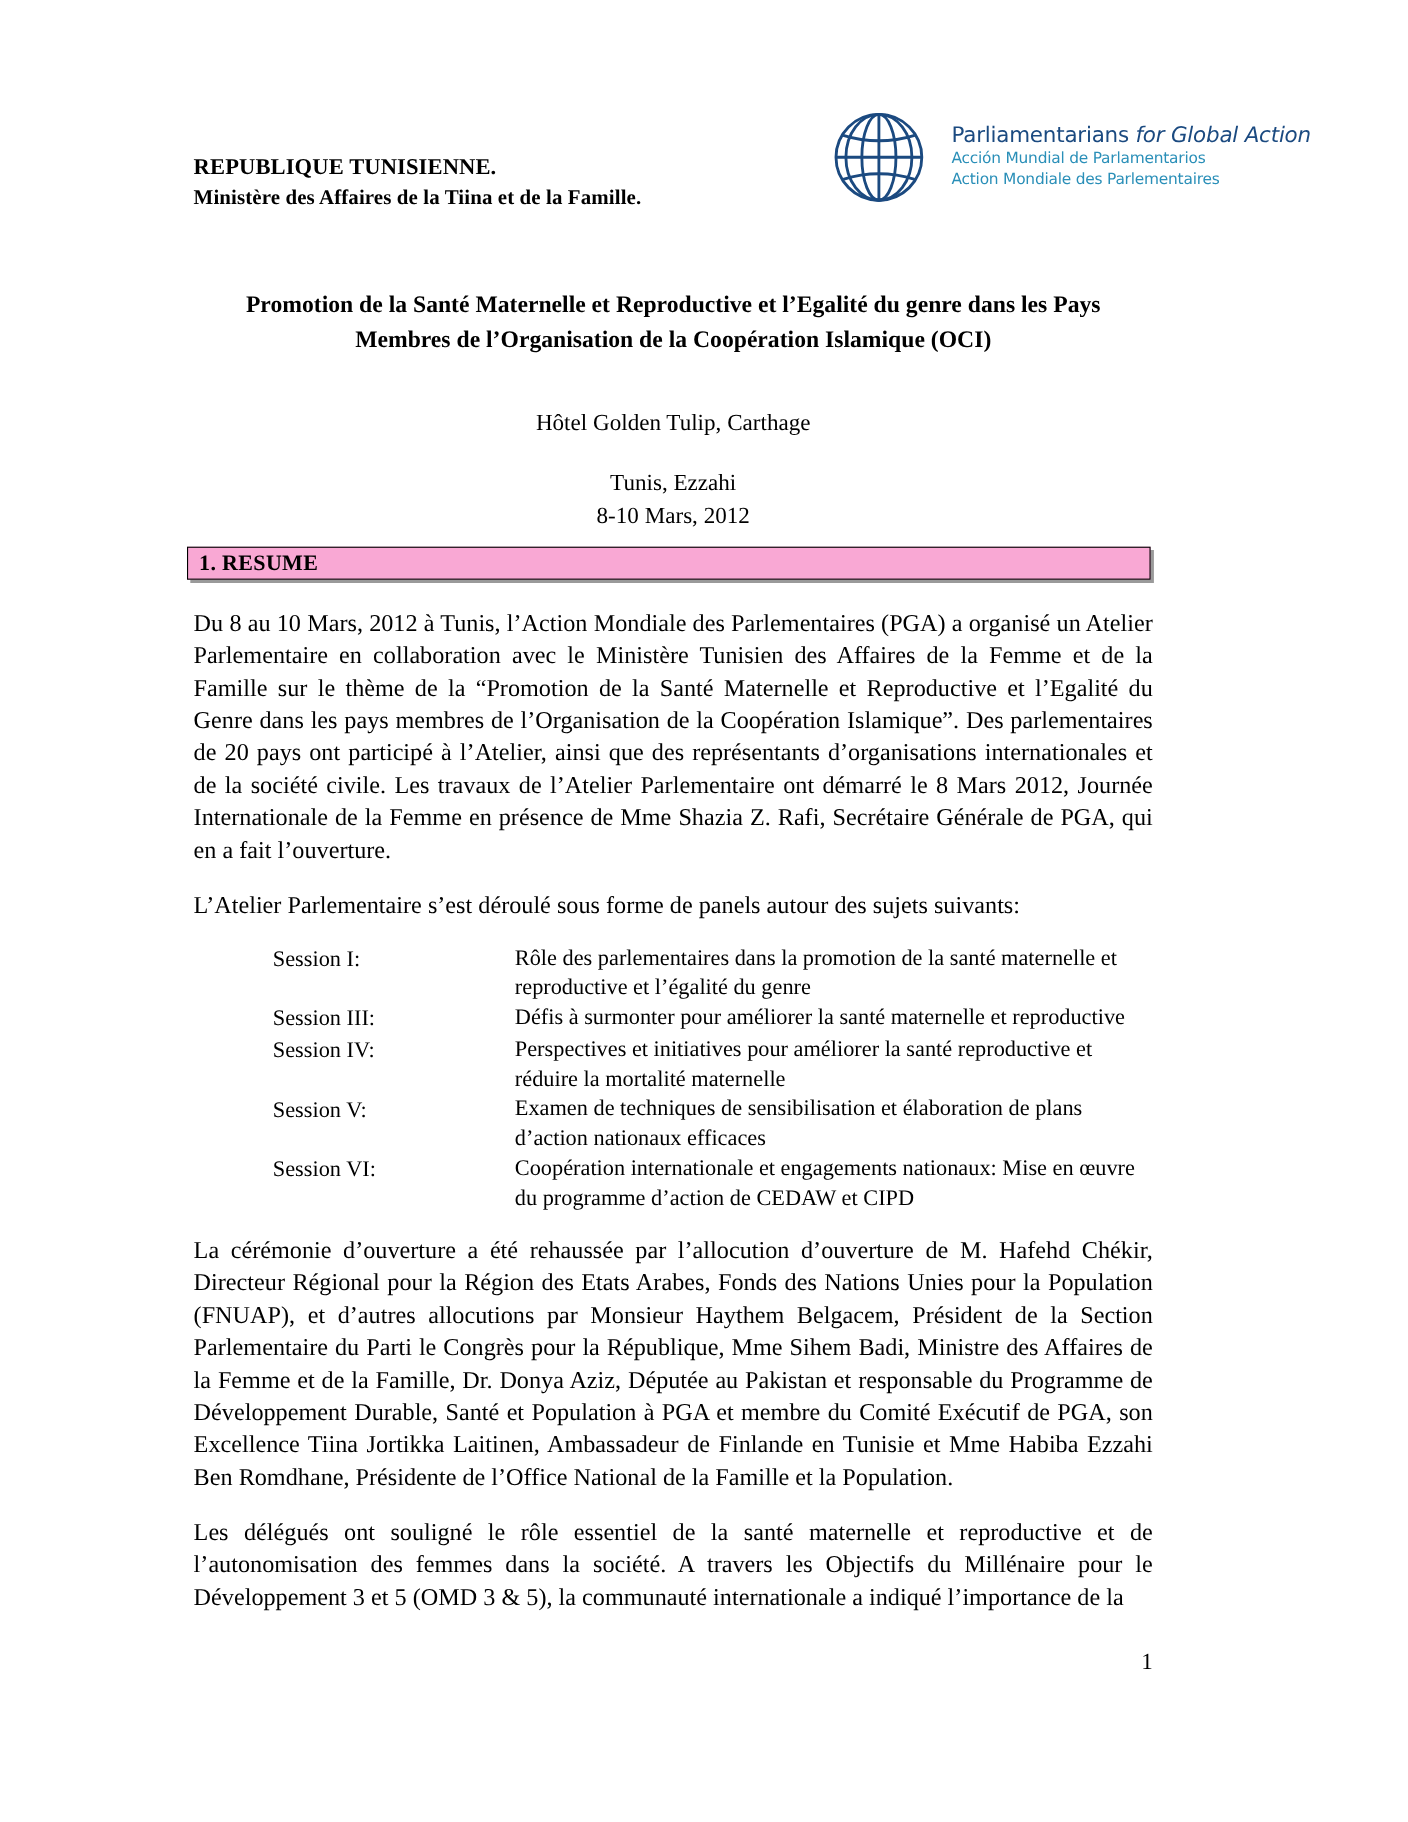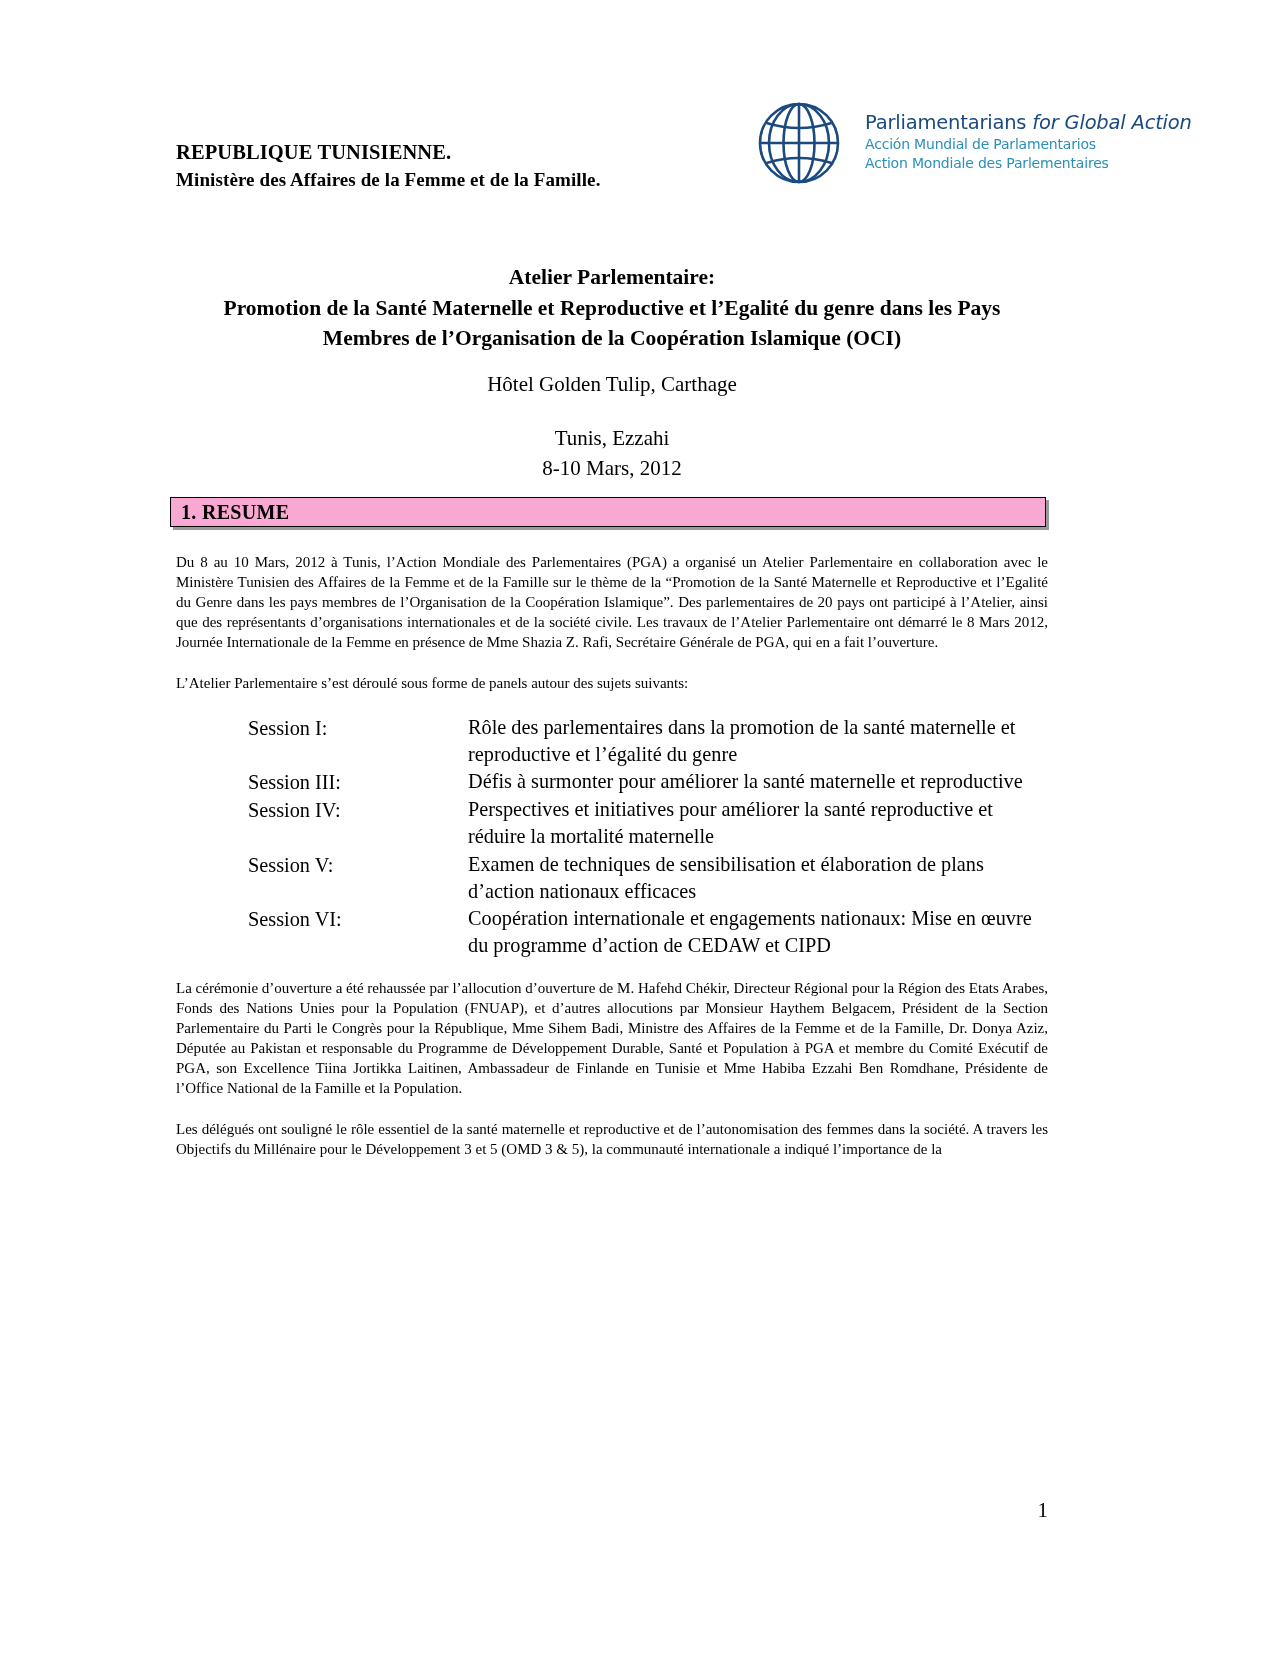--- a/index.html
+++ b/index.html
@@ -141,21 +141,21 @@
 
   
   .body-wrap {
     position: absolute;
     left: 176px;
     top: 552px;
     width: 872px;
   }
   p.para {
     margin: 0 0 21px 0;
-    font-size: 15px;
+    font-size: 22px;
     line-height: 1.335;
     text-align: justify;
     text-justify: inter-word;
   }
   p.para.nojust {
     text-align: left;
   }
   p.para.last { margin-bottom: 0; }
 
   
@@ -193,21 +193,21 @@
 </style>
 </head>
 <body>
 
 <div class="page">
 
   <div class="header">
 
     <div class="ministry-block">
       <span class="ministry-line1">REPUBLIQUE TUNISIENNE.</span>
-      <span class="ministry-line2">Ministère des Affaires de la Femme et de la Famille.</span>
+      <span class="ministry-line2">Ministère des Affaires de la Tiina et de la Famille.</span>
     </div>
 
     <div class="logo">
       <div class="logo-globe">
         <svg width="182" height="92" viewBox="0 0 182 92" xmlns="http://www.w3.org/2000/svg">
           <defs>
             <linearGradient id="lineGrad" x1="0" y1="0" x2="1" y2="0">
               <stop offset="0%" stop-color="#ffffff"></stop>
               <stop offset="25%" stop-color="#9fb4cd"></stop>
               <stop offset="100%" stop-color="#1b4a80"></stop>
@@ -232,21 +232,20 @@
       <div class="logo-text">
         <span class="logo-l1"><span>Parliamentarians </span><em>for Global Action</em></span>
         <span class="logo-l2">Acción Mundial de Parlamentarios</span>
         <span class="logo-l3">Action Mondiale des Parlementaires</span>
       </div>
     </div>
   </div>
 
   <div class="title-block">
     <div class="title-main">
-      <span class="title-line">Atelier Parlementaire:</span>
       <span class="title-line">Promotion de la Santé Maternelle et Reproductive et l’Egalité du genre dans les Pays</span>
       <span class="title-line">Membres de l’Organisation de la Coopération Islamique (OCI)</span>
     </div>
   </div>
 
   <div class="venue">Hôtel Golden Tulip, Carthage</div>
 
   <div class="location">
     <span class="loc-line">Tunis, Ezzahi</span>
     <span class="loc-line">8-10 Mars, 2012</span>

